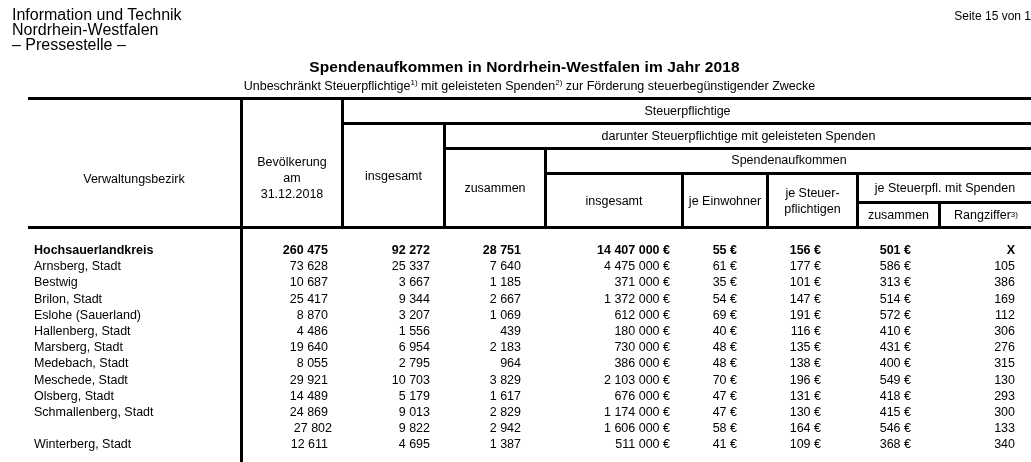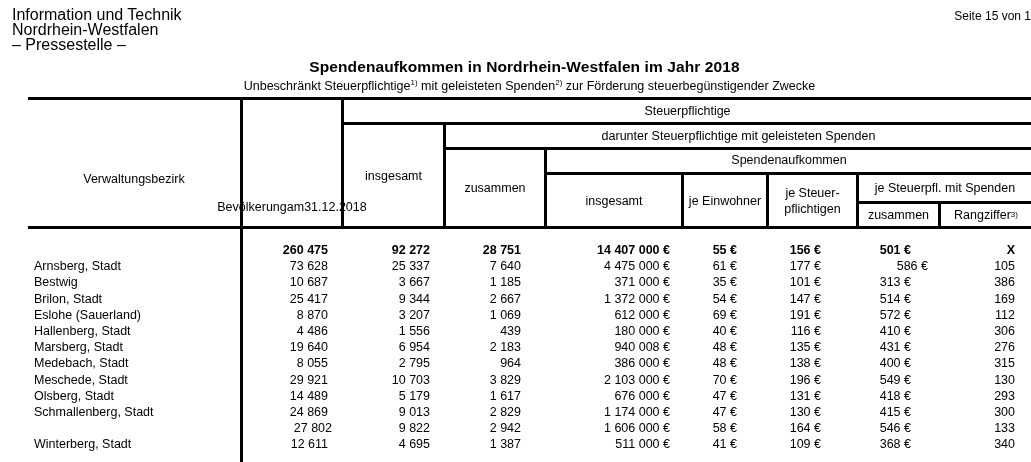--- a/index.html
+++ b/index.html
@@ -48,21 +48,21 @@
   <div class="vl" style="left:544px; top:147px; height:82px;"></div>
   <div class="vl" style="left:681px; top:172px; height:57px;"></div>
   <div class="vl" style="left:766px; top:172px; height:57px;"></div>
   <div class="vl" style="left:856px; top:172px; height:57px;"></div>
   <div class="vl" style="left:938px; top:201px; height:28px;"></div>
 </div>
 
 <div class="hc" style="left:28px; top:100px; width:212px; height:157px;text-align:center;">
     <span>Verwaltungsbezirk</span>
   </div>
-<div class="hc" style="left:243px; top:100px; width:98px; height:156px; flex-direction:row;margin-top:29px;">
+<div class="hc" style="left:243px; top:100px; width:98px; height:156px; flex-direction:column;">
   <span>Bevölkerung</span>
   <span>am</span>
   <span>31.12.2018</span>
 </div>
 <div class="hc" style="left:344px; top:100px; width:687px; height:22px;">
     <span>Steuerpflichtige</span>
   </div>
 <div class="hc" style="left:344px; top:125px; width:99px; height:101px;">
     <span>insgesamt</span>
   </div>
@@ -91,38 +91,39 @@
 <div class="hc" style="left:859px; top:204px; width:79px; height:22px;">
     <span>zusammen</span>
   </div>
 <div class="hc" style="left:941px; top:204px; width:90px; height:22px;">
     <span>Rangziffer</span>
     <sup>3)</sup>
   </div>
 
 <div id="rows">
     <div class="row bold" style="top: 242px;">
+    <span class="c name">Hochsauerlandkreis</span>
     <span class="c r" style="right:703px;">260 475</span>
     <span class="c r" style="right:601px;">92 272</span>
     <span class="c r" style="right:510px;">28 751</span>
     <span class="c r" style="right:361px;">14 407 000 €</span>
     <span class="c r" style="right:294px;">55 €</span>
     <span class="c r" style="right:210px;">156 €</span>
     <span class="c r" style="right:120px;">501 €</span>
     <span class="c r" style="right:16px;">X</span>
   </div>
     <div class="row" style="top: 258.2px;">
     <span class="c name">Arnsberg, Stadt</span>
     <span class="c r" style="right:703px;">73 628</span>
     <span class="c r" style="right:601px;">25 337</span>
     <span class="c r" style="right:510px;">7 640</span>
     <span class="c r" style="right:361px;">4 475 000 €</span>
     <span class="c r" style="right:294px;">61 €</span>
     <span class="c r" style="right:210px;">177 €</span>
-    <span class="c r" style="right:103px;margin-left:26px;">586 €</span>
+    <span class="c r" style="right:120px;margin-left:26px;">586 €</span>
     <span class="c r" style="right:16px;">105</span>
   </div>
     <div class="row" style="top: 274.4px;">
     <span class="c name">Bestwig</span>
     <span class="c r" style="right:703px;">10 687</span>
     <span class="c r" style="right:601px;">3 667</span>
     <span class="c r" style="right:510px;">1 185</span>
     <span class="c r" style="right:361px;">371 000 €</span>
     <span class="c r" style="right:294px;">35 €</span>
     <span class="c r" style="right:210px;">101 €</span>
@@ -160,21 +161,21 @@
     <span class="c r" style="right:294px;">40 €</span>
     <span class="c r" style="right:210px;">116 €</span>
     <span class="c r" style="right:120px;">410 €</span>
     <span class="c r" style="right:16px;">306</span>
   </div>
     <div class="row" style="top: 339.2px;">
     <span class="c name">Marsberg, Stadt</span>
     <span class="c r" style="right:703px;">19 640</span>
     <span class="c r" style="right:601px;">6 954</span>
     <span class="c r" style="right:510px;">2 183</span>
-    <span class="c r" style="right:361px;">940 008 €</span>
+    <span class="c r" style="right:361px;">730 000 €</span>
     <span class="c r" style="right:294px;">48 €</span>
     <span class="c r" style="right:210px;">135 €</span>
     <span class="c r" style="right:120px;">431 €</span>
     <span class="c r" style="right:16px;">276</span>
   </div>
     <div class="row" style="top: 355.4px;">
     <span class="c name">Medebach, Stadt</span>
     <span class="c r" style="right:703px;">8 055</span>
     <span class="c r" style="right:601px;">2 795</span>
     <span class="c r" style="right:510px;">964</span>

